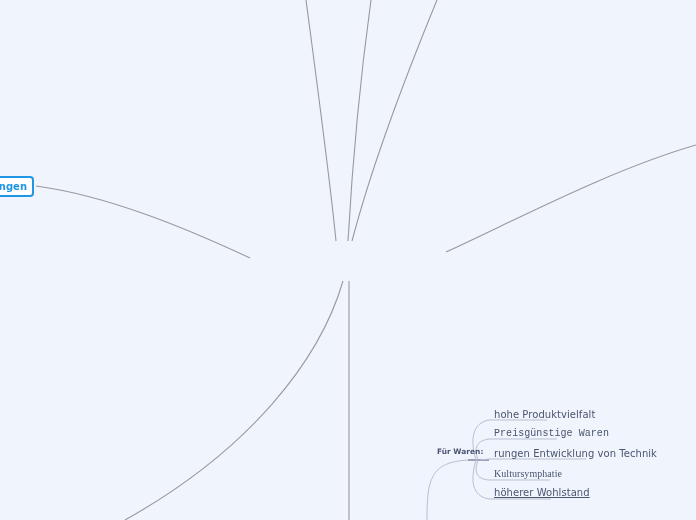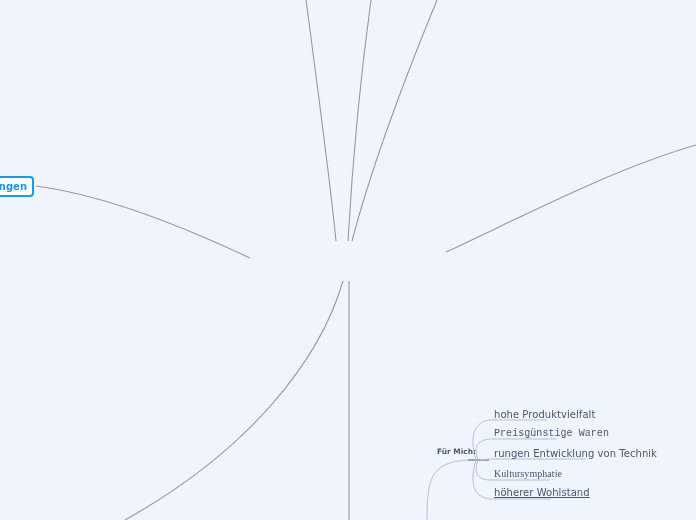--- a/index.html
+++ b/index.html
@@ -109,21 +109,21 @@
       <path d="M 489 439 L 557 439"></path>
       <path d="M 489 459 L 586 459"></path>
       <path d="M 489 480 L 550 480"></path>
       <path d="M 489 499 L 551 499"></path>
     </g>
   </svg>
 
 
   <div class="clipped-node">rungen</div>
 
-  <div class="branch-label" style="left:437px; top:447px;">Für Mich:</div>
+  <div class="branch-label" style="left:437px; top:447px;">Für Waren:</div>
 
   <div class="leaf-label" style="left:494px; top:409px;">hohe Produktvielfalt</div>
 
   <div class="leaf-label" style="left:494px; top:428px;font-family:Liberation Mono, monospace;">Preisgünstige Waren</div>
 
   <div class="leaf-label" style="left:494px; top:448px;">rungen Entwicklung von Technik</div>
 
   <div class="leaf-label" style="left:494px; top:468px;font-family:Liberation Serif, serif;">Kultursymphatie</div>
 
   <div class="leaf-label" style="left:494px; top:487px;text-decoration:underline;">höherer Wohlstand</div>

